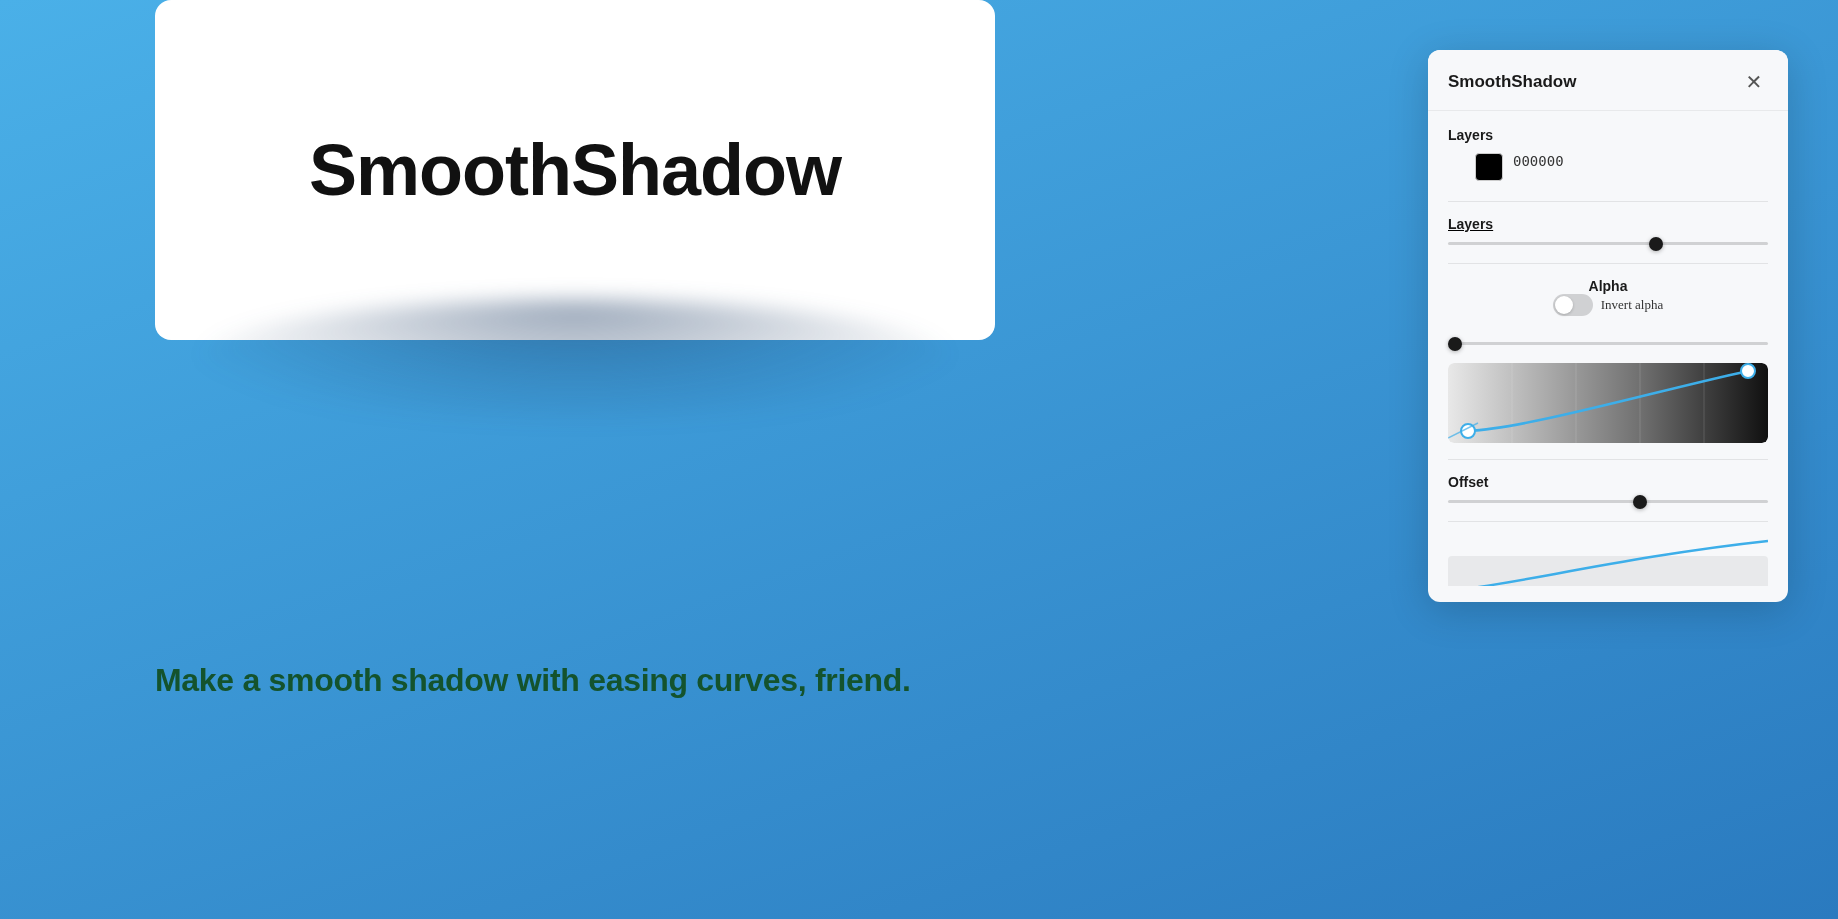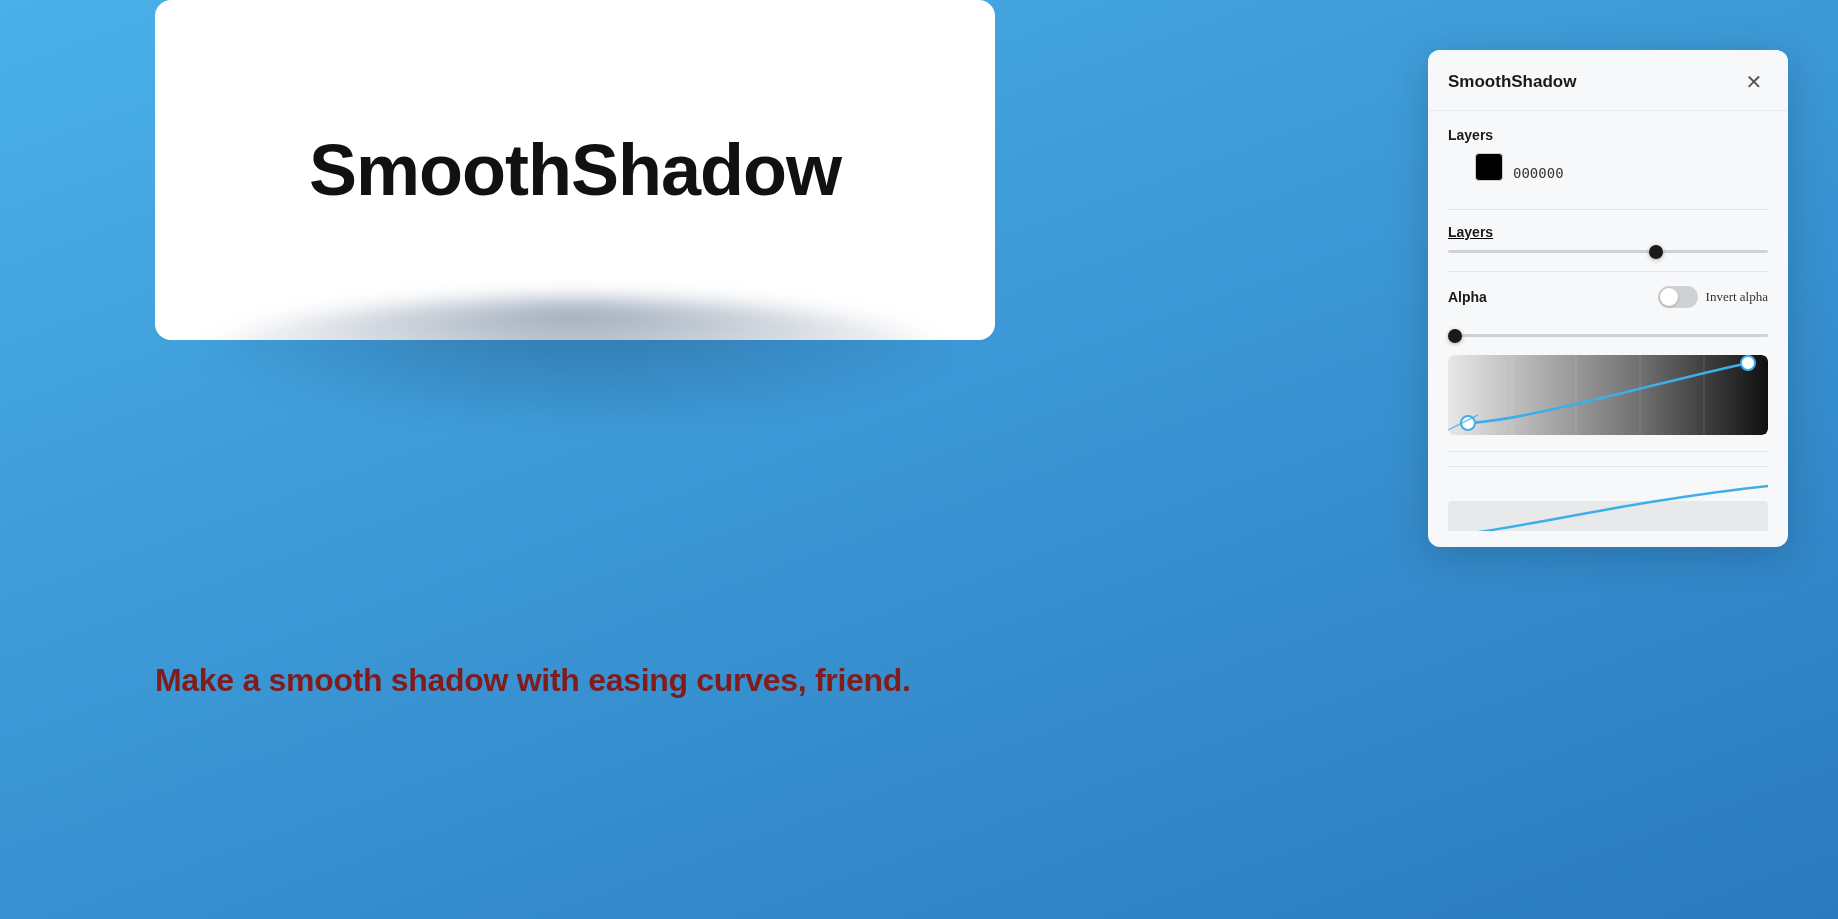--- a/index.html
+++ b/index.html
@@ -53,21 +53,21 @@
       color: #111111;
       letter-spacing: -1px;
     }
 
     .tagline {
       position: absolute;
       bottom: 220px;
       left: 155px;
       font-size: 32px;
       font-weight: 600;
-      color: #7f1d1d;
+      color: #14532d;
       letter-spacing: -0.3px;
     }
 
     
     .panel {
       position: absolute;
       top: 50px;
       right: 50px;
       width: 360px;
       background: #f7f8fa;
@@ -113,23 +113,23 @@
     .section-label {
       font-size: 14px;
       font-weight: 600;
       color: #1a1a1a;
       margin-bottom: 10px;
     }
 
     
     .color-row {
       display: flex;
-      align-items: flex-end;
+      align-items: flex-start;
       gap: 10px;
-      margin-bottom: 28px;
+      margin-bottom: 20px;
       padding-left: 27px;
     }
 
     .color-swatch {
       width: 28px;
       height: 28px;
       background: #000000;
       border-radius: 4px;
       border: 1px solid #ccc;
       cursor: pointer;
@@ -178,20 +178,21 @@
     
     .alpha-section {
       margin-bottom: 4px;
     }
 
     .alpha-header {
       display: flex;
       align-items: center;
       justify-content: space-between;
       margin-bottom: 26px;
+      flex-direction: column;
     }
 
     
     .toggle-container {
       display: flex;
       align-items: center;
       gap: 8px;
       font-family: Liberation Serif, serif;
     }
 
@@ -332,20 +333,26 @@
         <circle cx="20" cy="68" r="7" fill="white" stroke="#3daee9" stroke-width="2"></circle>
 
         <circle cx="300" cy="8" r="7" fill="white" stroke="#3daee9" stroke-width="2"></circle>
 
         <line x1="0" y1="75" x2="30" y2="60" stroke="#3daee9" stroke-width="1.5" opacity="0.7"></line>
       </svg>
     </div>
 
     <div class="divider"></div>
 
+    <div class="offset-section">
+      <div class="section-label">Offset</div>
+      <div class="slider-track">
+        <div class="slider-thumb offset-slider-thumb"></div>
+      </div>
+    </div>
 
     <div class="divider"></div>
 
     <div style="height:50px; position:relative; overflow:hidden;">
       <svg width="100%" height="60" viewBox="0 0 320 60" preserveAspectRatio="none" xmlns="http://www.w3.org/2000/svg">
         <rect x="0" y="20" width="320" height="40" fill="#e8e9eb" rx="4"></rect>
         <path d="M 0 55 C 60 50, 180 20, 320 5" stroke="#3daee9" stroke-width="2.5" fill="none"></path>
       </svg>
     </div>
 

